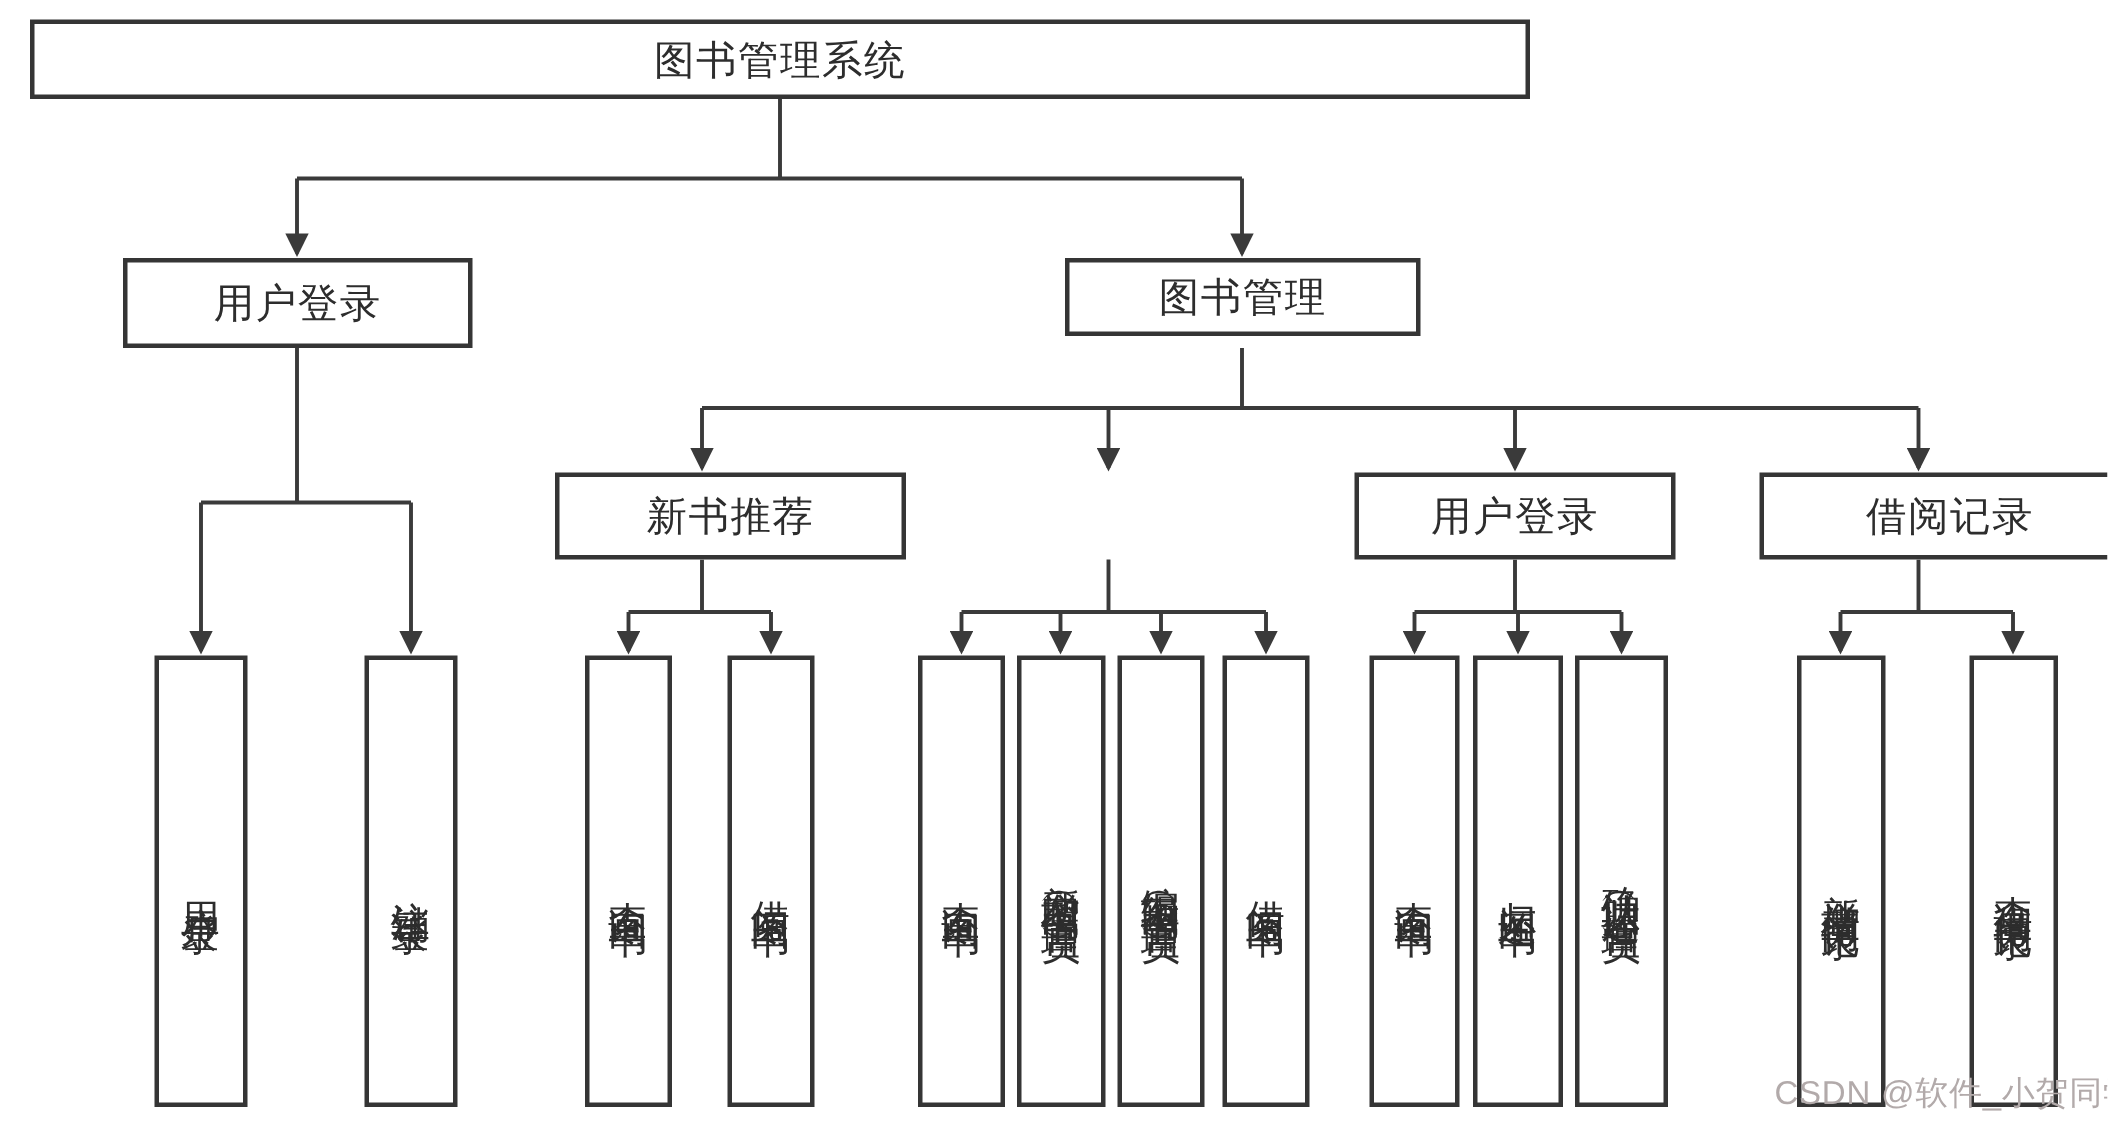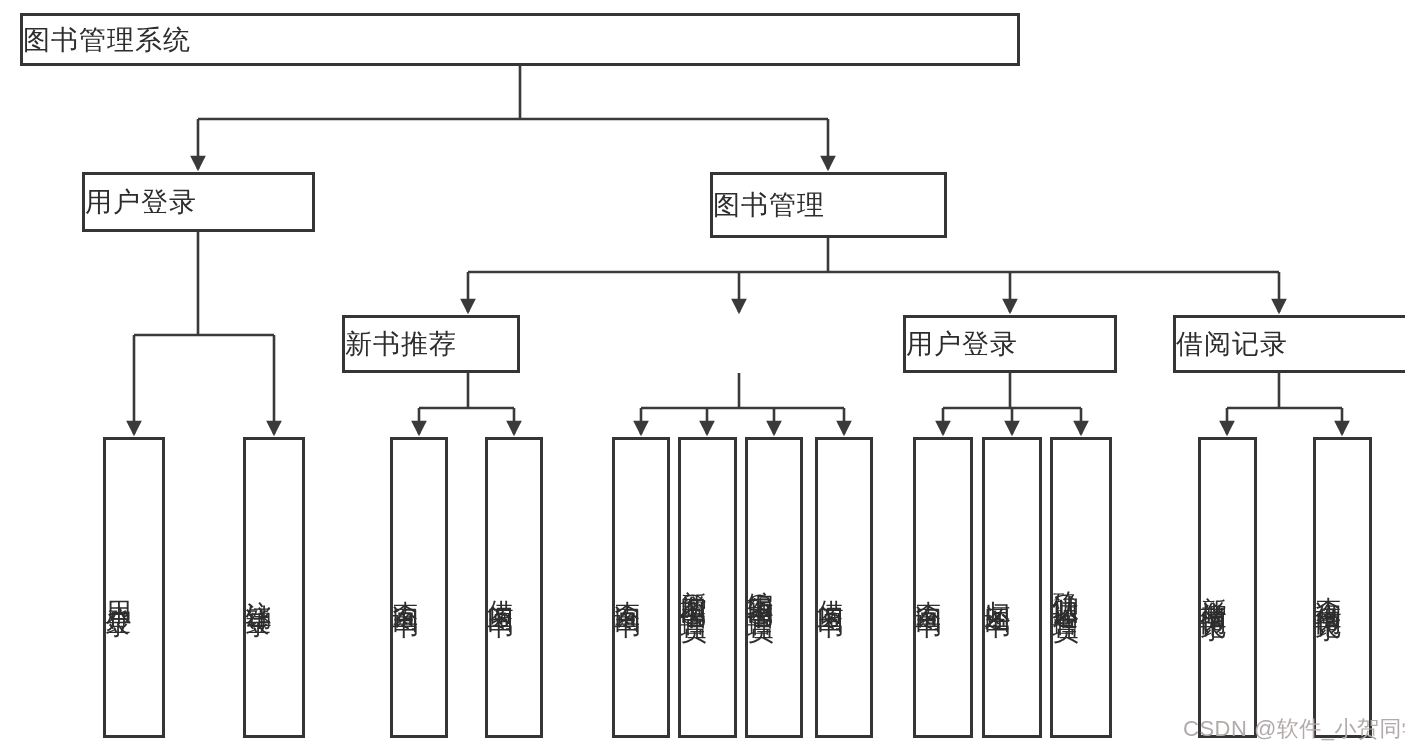--- a/index.html
+++ b/index.html
@@ -21,20 +21,21 @@
     top: 0;
     z-index: 1;
   }
   .node {
     position: absolute;
     box-sizing: border-box;
     background: #ffffff;
     border: 3px solid #353535;
     display: flex;
     align-items: center;
+    justify-content: center;
     color: #2d2d2d;
     z-index: 2;
   }
   .node .lbl {
     font-size: 27px;
     letter-spacing: 1px;
     white-space: nowrap;
   }
   .node.leaf .lbl {
     writing-mode: vertical-rl;
@@ -102,25 +103,25 @@
     </g>
   </svg>
 
   <div class="node" style="left:20px; top:13px; width:1000px; height:53px">
     <span class="lbl">图书管理系统</span>
   </div>
 
   <div class="node" style="left:82px; top:172px; width:233px; height:60px">
     <span class="lbl">用户登录</span>
   </div>
-  <div class="node" style="left:710px; top:172px; width:237px; height:66px">
+  <div class="node" style="left:710px; top:172px; width:237px; height:52px">
     <span class="lbl">图书管理</span>
   </div>
 
-  <div class="node" style="left:342px; top:315px; width:178px; height:58px">
+  <div class="node" style="left:370px; top:315px; width:234px; height:58px">
     <span class="lbl">新书推荐</span>
   </div>
   <div class="node" style="left:903px; top:315px; width:214px; height:58px">
     <span class="lbl">用户登录</span>
   </div>
   <div class="node" style="left:1173px; top:315px; width:254px; height:58px">
     <span class="lbl">借阅记录</span>
   </div>
 
   <div class="node leaf" style="left:103px; top:437px; width:62px; height:301px">

